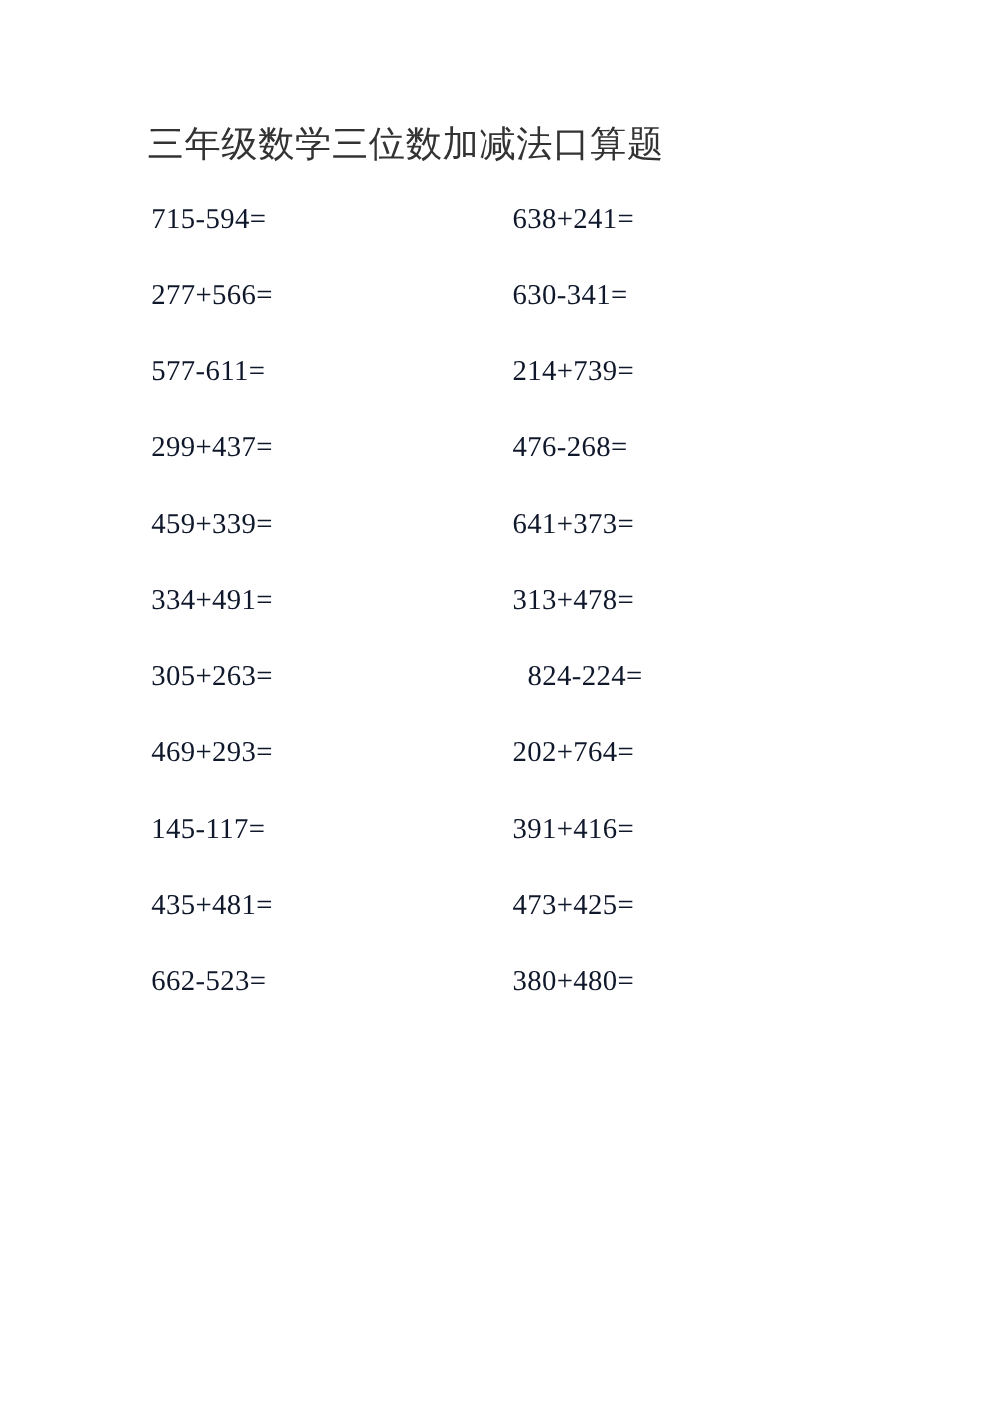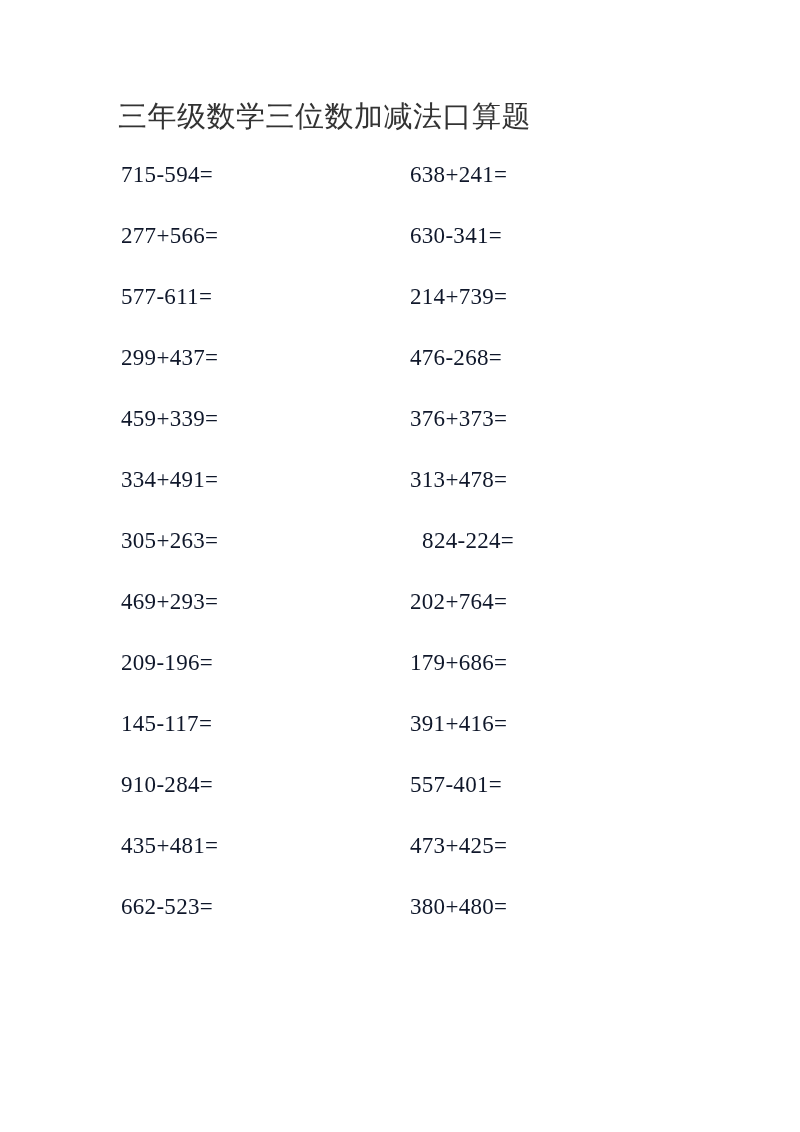--- a/index.html
+++ b/index.html
@@ -76,45 +76,37 @@
       <div class="problem-row">
         <div class="problem-cell col-left">577-611=</div>
         <div class="problem-cell col-right">214+739=</div>
       </div>
       <div class="problem-row">
         <div class="problem-cell col-left">299+437=</div>
         <div class="problem-cell col-right">476-268=</div>
       </div>
       <div class="problem-row">
         <div class="problem-cell col-left">459+339=</div>
-        <div class="problem-cell col-right">376+373=</div>
+        <div class="problem-cell col-right">641+373=</div>
       </div>
       <div class="problem-row">
         <div class="problem-cell col-left">334+491=</div>
         <div class="problem-cell col-right">313+478=</div>
       </div>
       <div class="problem-row">
         <div class="problem-cell col-left">305+263=</div>
         <div class="problem-cell col-right">  824-224=</div>
       </div>
       <div class="problem-row">
         <div class="problem-cell col-left">469+293=</div>
         <div class="problem-cell col-right">202+764=</div>
       </div>
       <div class="problem-row">
-        <div class="problem-cell col-left">209-196=</div>
-        <div class="problem-cell col-right">179+686=</div>
-      </div>
-      <div class="problem-row">
         <div class="problem-cell col-left">145-117=</div>
         <div class="problem-cell col-right">391+416=</div>
-      </div>
-      <div class="problem-row">
-        <div class="problem-cell col-left">910-284=</div>
-        <div class="problem-cell col-right">557-401=</div>
       </div>
       <div class="problem-row">
         <div class="problem-cell col-left">435+481=</div>
         <div class="problem-cell col-right">473+425=</div>
       </div>
       <div class="problem-row">
         <div class="problem-cell col-left">662-523=</div>
         <div class="problem-cell col-right">380+480=</div>
       </div>
     </div>

